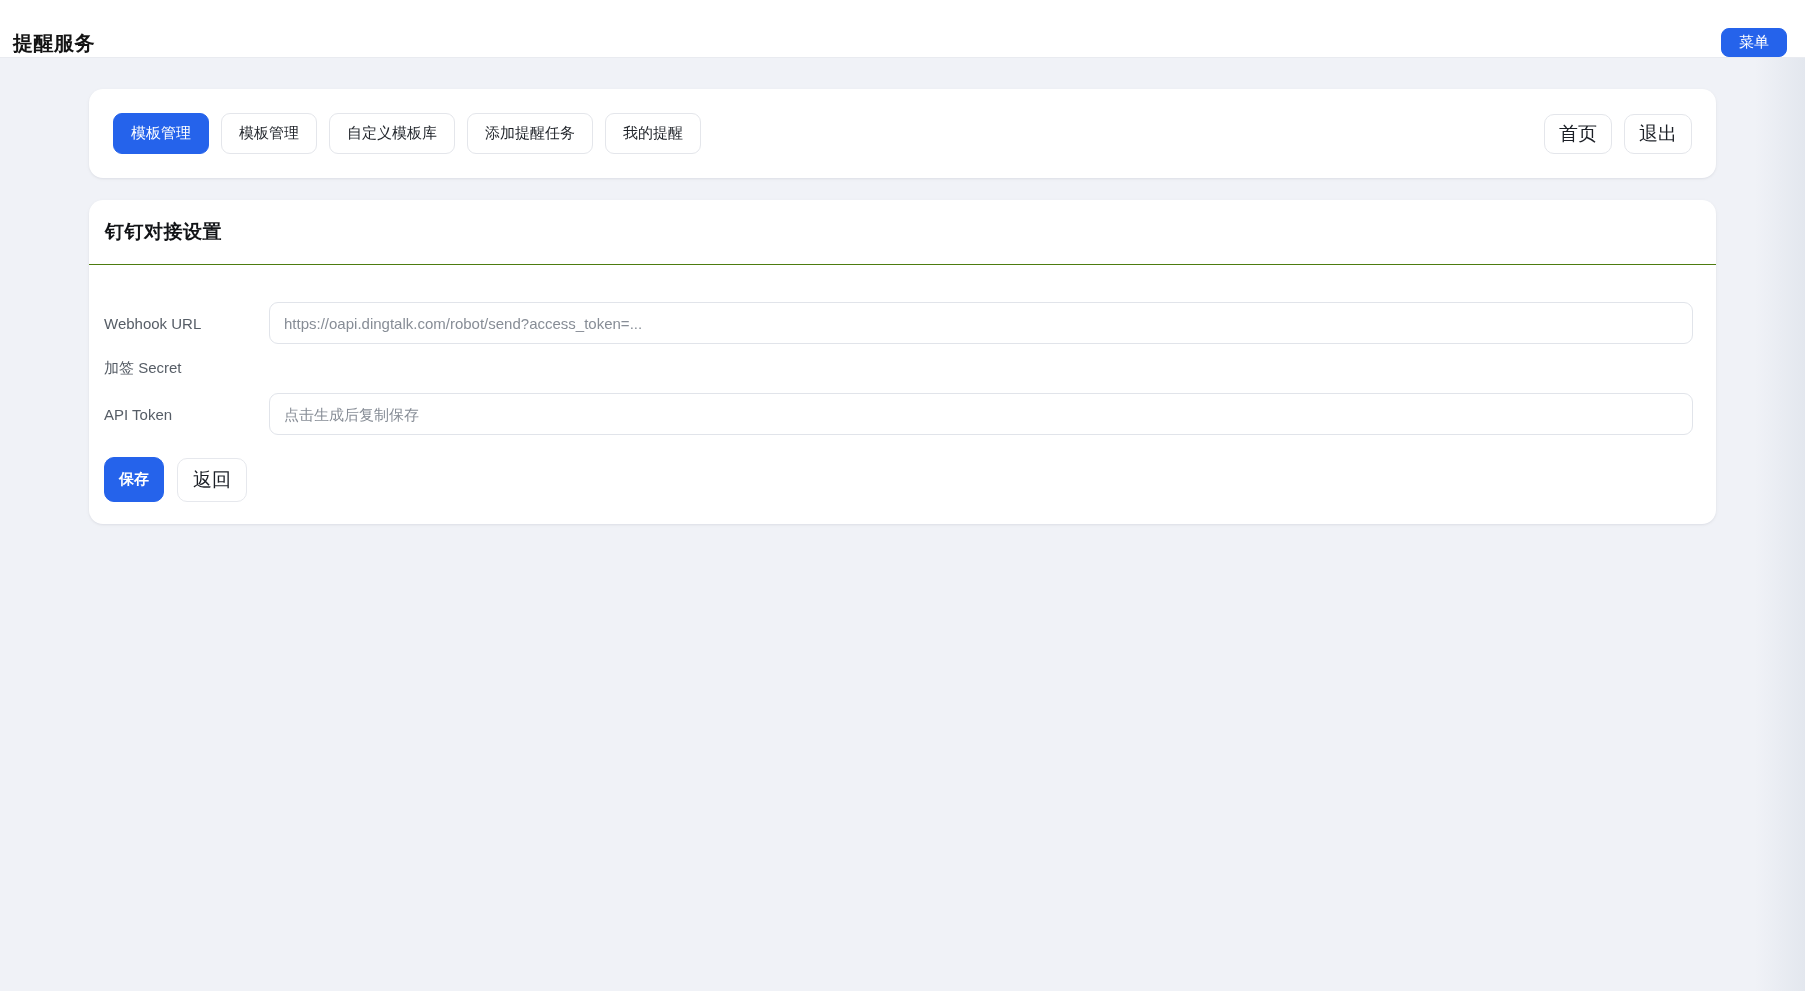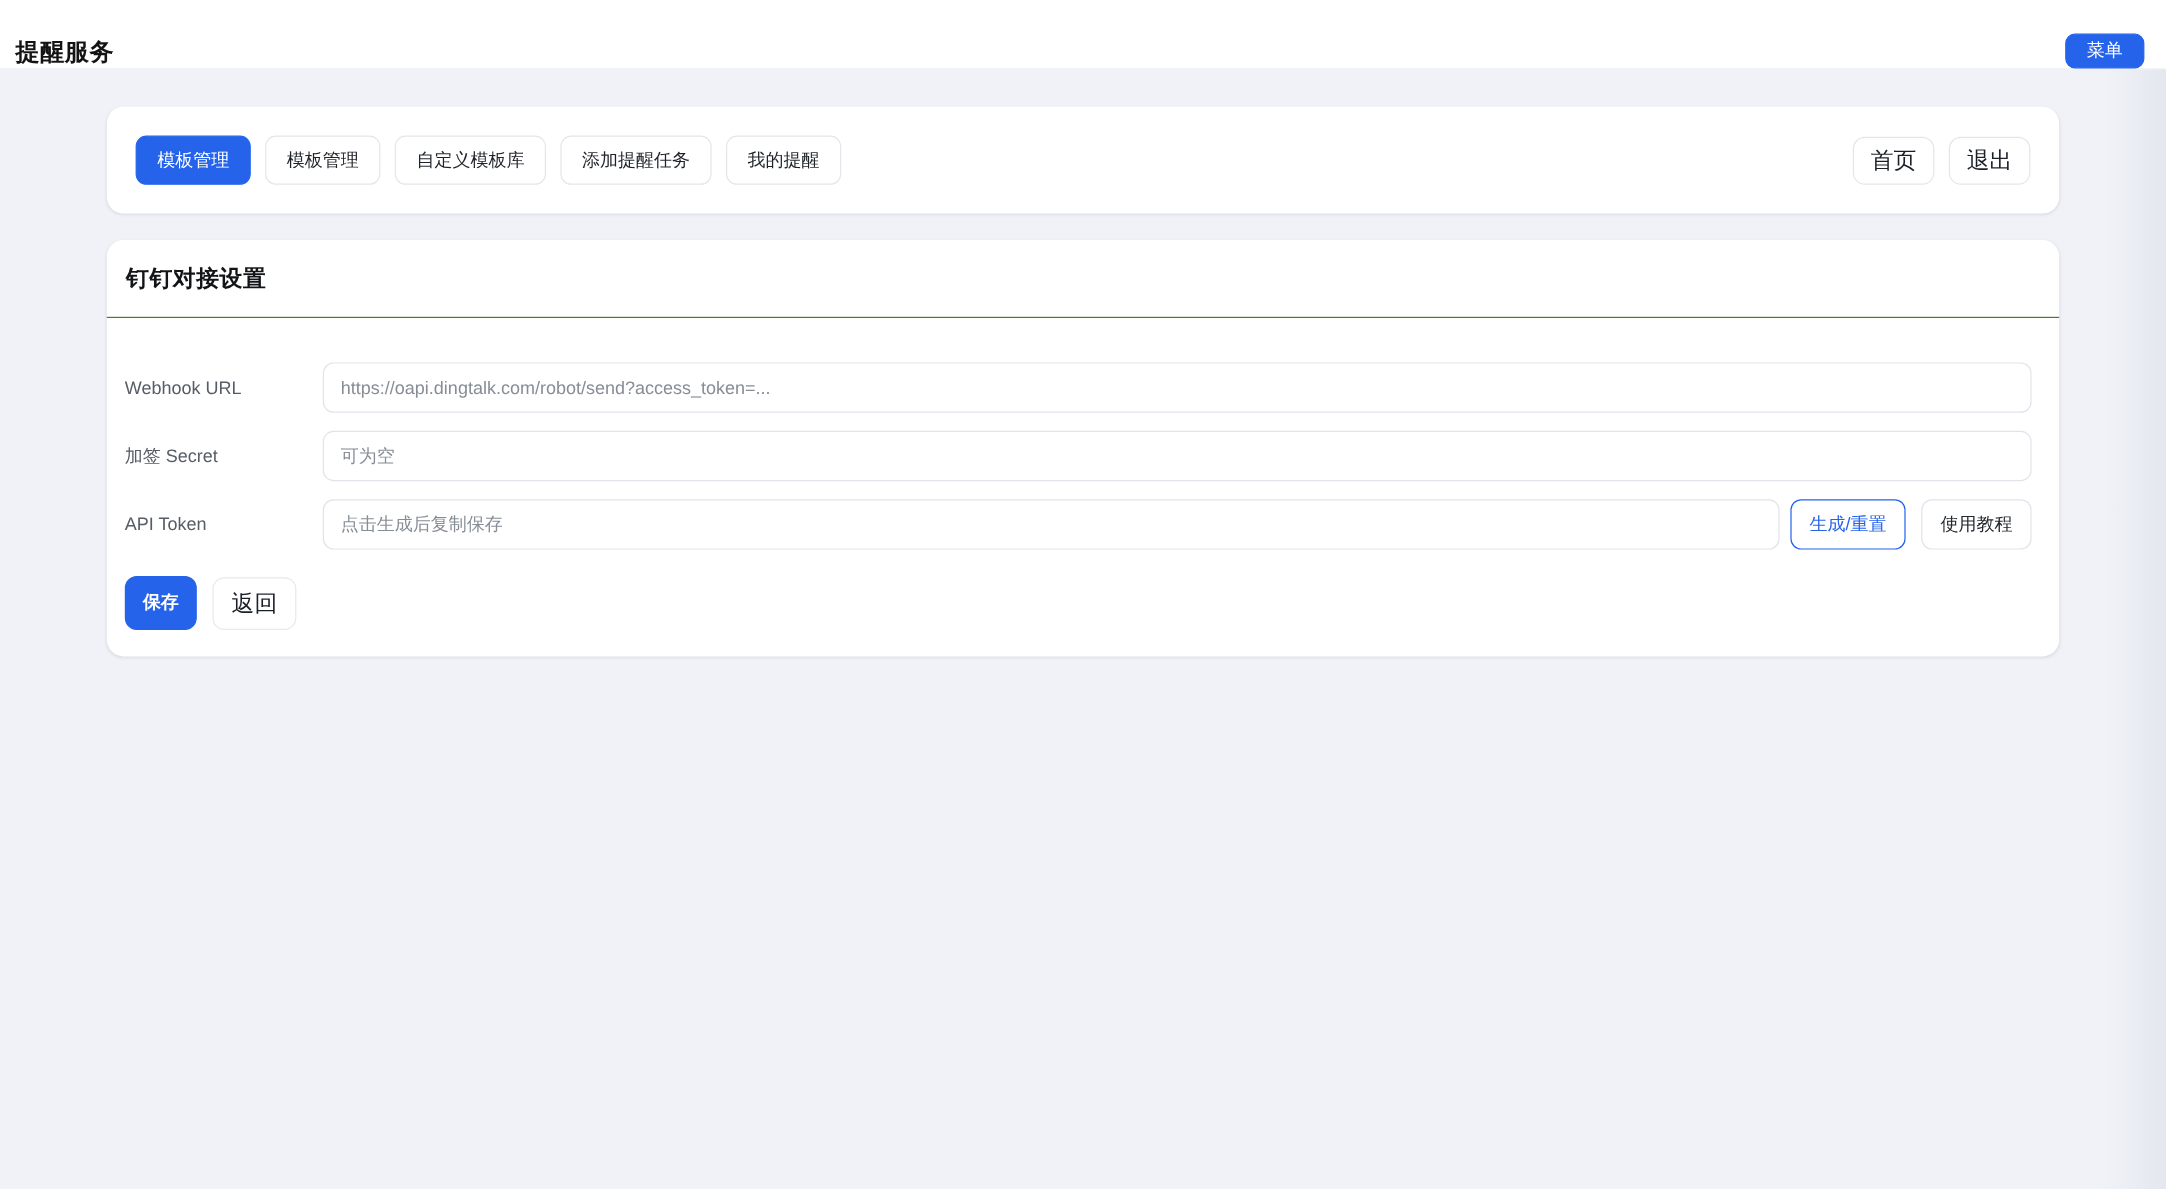--- a/index.html
+++ b/index.html
@@ -197,31 +197,26 @@
       </div>
       <div class="card-body">
 
         <div class="form-row">
           <label class="form-label">Webhook URL</label>
           <input class="form-input" type="text" placeholder="https://oapi.dingtalk.com/robot/send?access_token=..." style="">
         </div>
 
         <div class="form-row">
           <label class="form-label">加签 Secret</label>
-          <input class="form-input" type="text" placeholder="可为空" style="">
         </div>
 
         <div class="form-row">
           <label class="form-label">API Token</label>
           <div class="field-group">
             <input class="form-input" type="text" placeholder="点击生成后复制保存" style="">
-            <div class="inline-btn-row">
-              <button class="btn outline-accent-btn">生成/重置</button>
-              <button class="btn outline-gray-btn">使用教程</button>
-            </div>
           </div>
         </div>
 
         <div class="form-actions">
           <button class="btn btn-primary save-btn">保存</button>
           <button class="btn back-btn">返回</button>
         </div>
 
       </div>
     </section>

